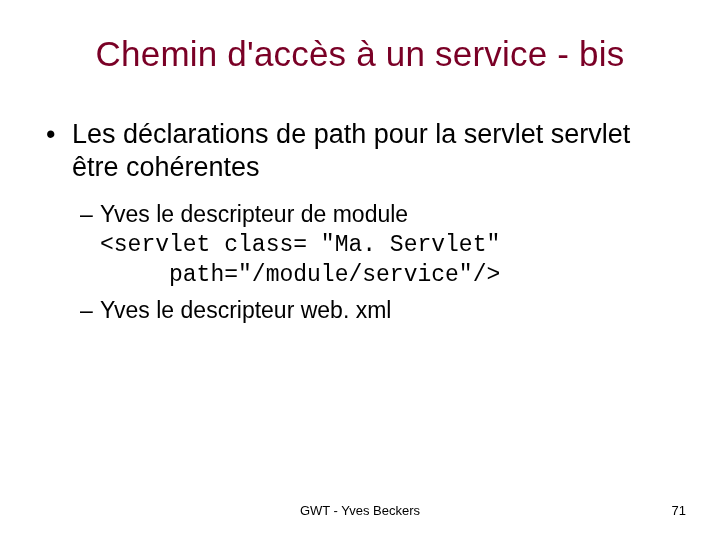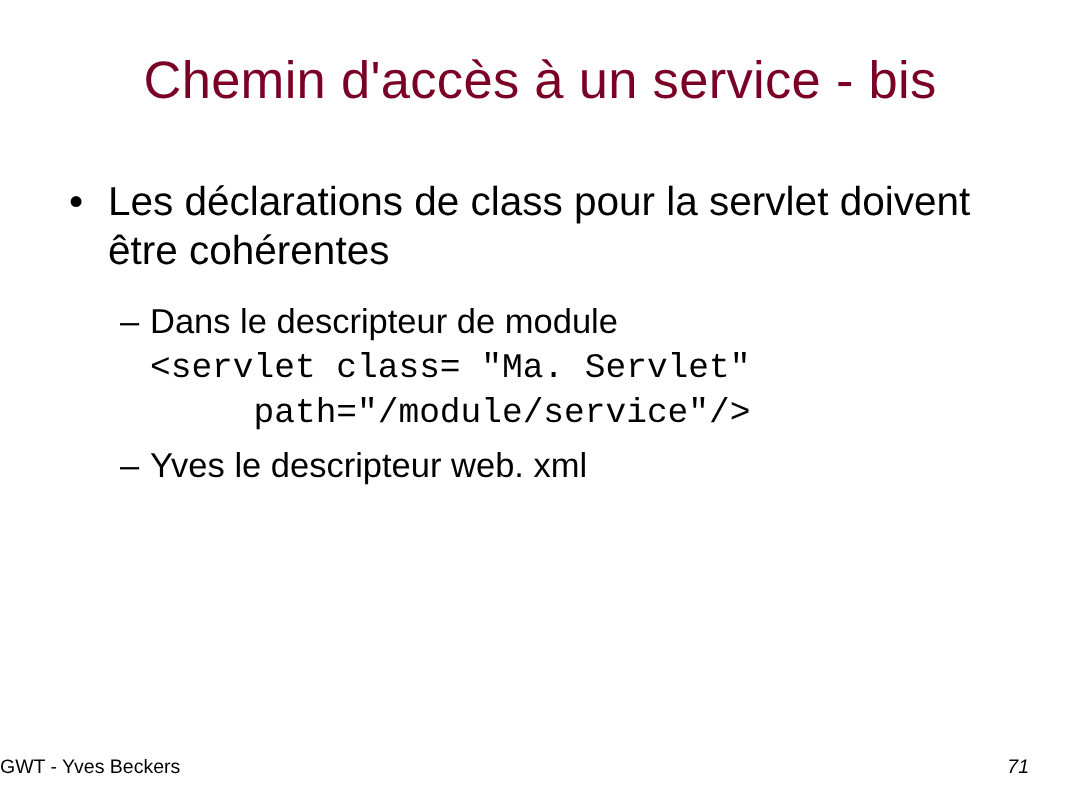--- a/index.html
+++ b/index.html
@@ -4,32 +4,32 @@
 <style>
   * { margin: 0; padding: 0; box-sizing: border-box; }
   html, body { width: 720px; height: 540px; background: #fff; font-family: Arial, Helvetica, sans-serif; color: #000; }
   .slide { width: 720px; height: 540px; position: relative; padding: 28px 40px 0 40px; }
   .title { color: #7a0026; font-size: 35px; font-weight: 400; text-align: center; margin-top: 6px; margin-bottom: 44px; letter-spacing: 0.2px; }
   .bullet-l1 { font-size: 27px; line-height: 1.22; margin-left: 6px; padding-left: 26px; position: relative; margin-bottom: 16px; }
   .bullet-l1::before { content: "•"; position: absolute; left: 0; top: 0; }
   .bullet-l2 { font-size: 23px; line-height: 1.28; margin-left: 40px; padding-left: 20px; position: relative; margin-bottom: 2px; }
   .bullet-l2::before { content: "–"; position: absolute; left: 0; top: 0; }
   .code { font-family: "Courier New", Courier, monospace; font-size: 23px; line-height: 1.28; margin-left: 60px; white-space: pre; margin-bottom: 6px; }
-  .footer-center { position: absolute; bottom: 22px; left: 0; right: 0; text-align: left; font-size: 13px; color: #000; }
-  .footer-right { position: absolute; bottom: 22px; right: 34px; font-size: 13px; color: #000; font-style: italic; }
+  .footer-center { position: absolute; bottom: 22px; left: 0; right: 0; text-align: center; font-size: 13px; color: #000; }
+  .footer-right { position: absolute; bottom: 22px; right: 34px; font-size: 13px; color: #000; }
 </style>
 </head>
 <body>
 
 <div class="slide">
   <h1 class="title">Chemin d'accès à un service - bis</h1>
 
-  <div class="bullet-l1">Les déclarations de class pour la servlet doivent être cohérentes</div>
+  <div class="bullet-l1">Les déclarations de path pour la servlet servlet être cohérentes</div>
 
-  <div class="bullet-l2">Dans le descripteur de module</div>
+  <div class="bullet-l2">Yves le descripteur de module</div>
   <div class="code">&lt;servlet class= "Ma. Servlet"
      path="/module/service"/&gt;</div>
 
   <div class="bullet-l2">Yves le descripteur web. xml</div>
 
   <div class="footer-center">GWT - Yves Beckers</div>
   <div class="footer-right">71</div>
 </div>
 
 </body></html>

